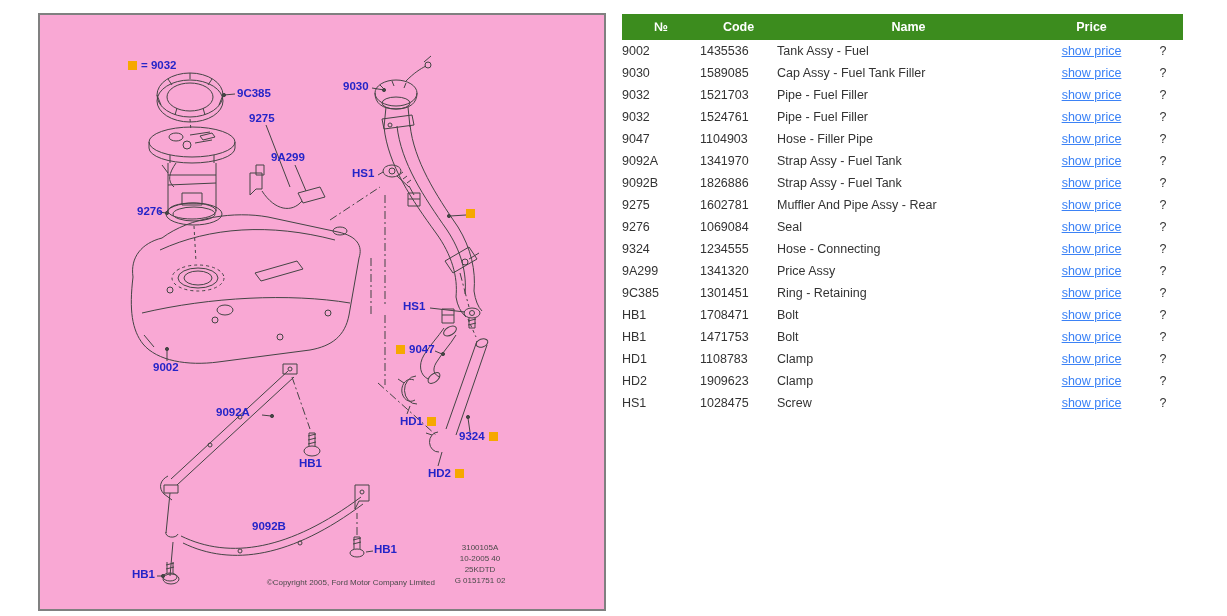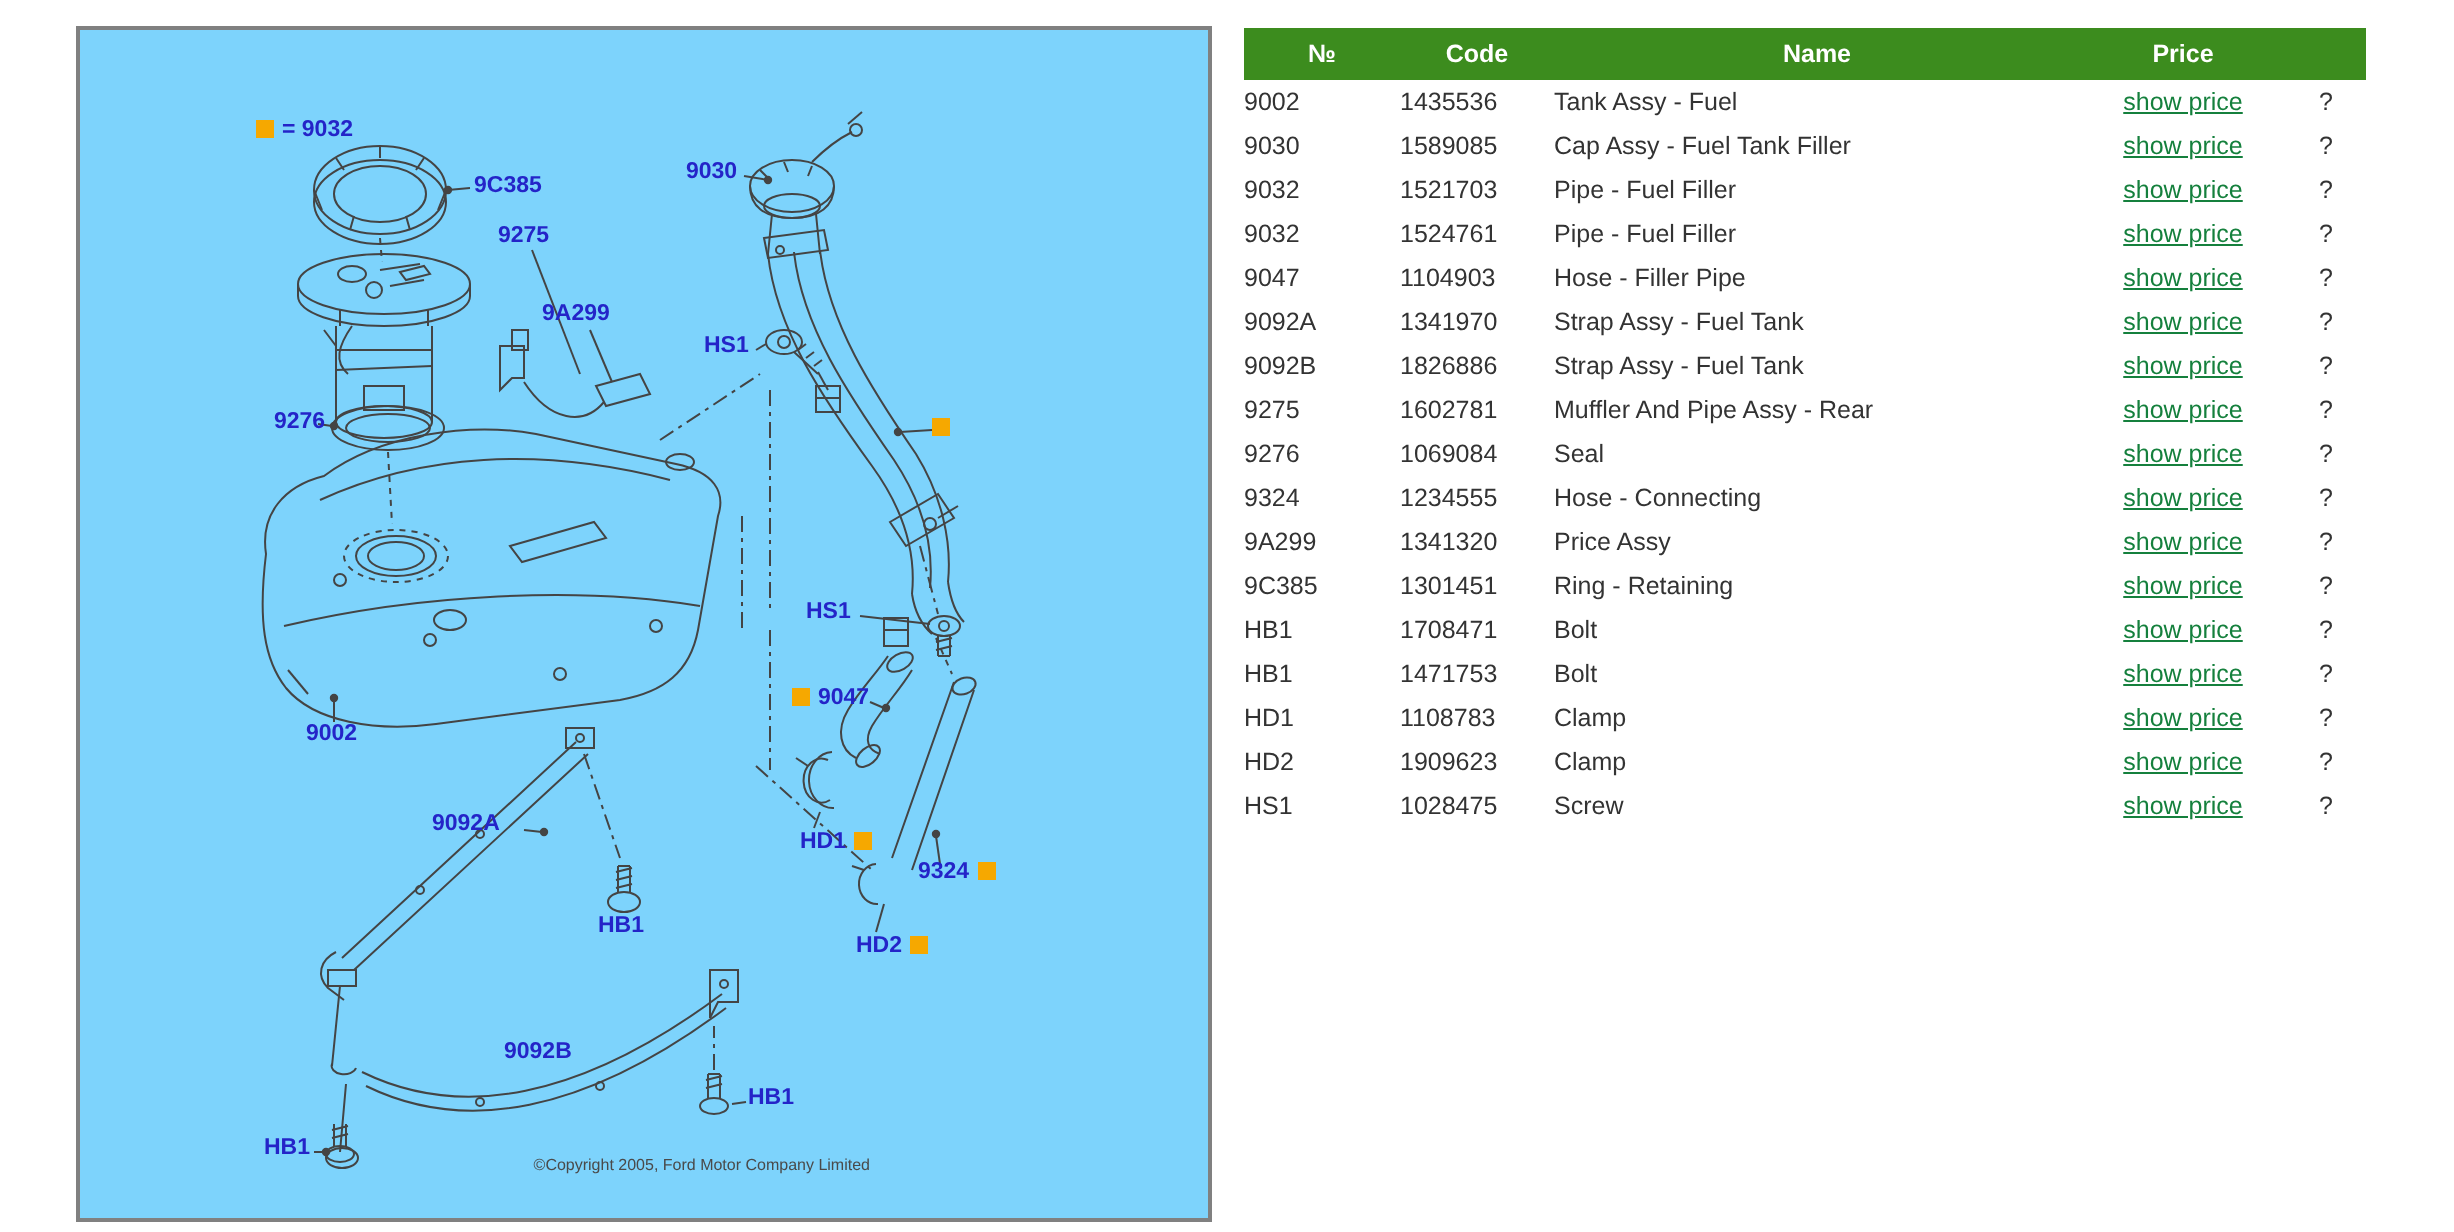--- a/index.html
+++ b/index.html
@@ -7,21 +7,21 @@
   body {
     width: 1227px; height: 616px;
     font-family: "Liberation Sans", sans-serif;
     position: relative; overflow: hidden;
   }
 
   
   .diagram-box {
     position: absolute; left: 38px; top: 13px;
     width: 568px; height: 598px;
-    border: 2px solid #808080; background: #7dd3fc;
+    border: 2px solid #808080; background: #f9a8d4;
   }
   .diagram-box svg { position: absolute; left: 0; top: 0; }
 
   .callout {
     position: absolute;
     color: #2424c8; font-weight: bold; font-size: 11.5px;
     white-space: nowrap; line-height: 12px;
   }
   .osq {
     display: inline-block; width: 9px; height: 9px;
@@ -50,21 +50,21 @@
   col.c-code  { width: 77px; }
   col.c-name  { width: 263px; }
   col.c-price { width: 103px; }
   col.c-help  { width: 40px; }
   table.parts td {
     font-size: 12.5px; color: #333; height: 22px;
     padding: 0; vertical-align: middle; white-space: nowrap; overflow: hidden;
   }
   td.t-num, td.t-code, td.t-name { text-align: left; padding-left: 18px; }
   td.t-price, td.t-help { text-align: center; }
-  .price-link { color: #15803d; text-decoration: underline; cursor: pointer; }
+  .price-link { color: #3b82f6; text-decoration: underline; cursor: pointer; }
   .help-link  { color: #333; text-decoration: none; cursor: pointer; }
 </style>
 </head>
 <body>
 
 <div class="diagram-box">
 
   <svg width="564" height="594" viewBox="0 0 564 594">
     <g stroke="#444" fill="none" stroke-width="1">
 
@@ -245,20 +245,26 @@
   </div>
   <div class="callout" style="left:388px; top:452px;">
     <span>HD2</span><span class="osq gap-l"></span>
   </div>
   <span class="osq" style="position:absolute; left:426px; top:194px;"></span>
 
   <div class="callout" style="left:212px; top:505px;">9092B</div>
   <div class="callout" style="left:334px; top:528px;">HB1</div>
   <div class="callout" style="left:92px;  top:553px;">HB1</div>
 
+  <div class="stamp">
+    <div>3100105A</div>
+    <div>10-2005 40</div>
+    <div>25KDTD</div>
+    <div>G 0151751 02</div>
+  </div>
   <div class="copyright">©Copyright 2005, Ford Motor Company Limited</div>
 </div>
 
 <div class="table-wrap">
   <table class="parts">
     <colgroup>
       <col class="c-num">
         <col class="c-code">
         <col class="c-name">
         <col class="c-price">

